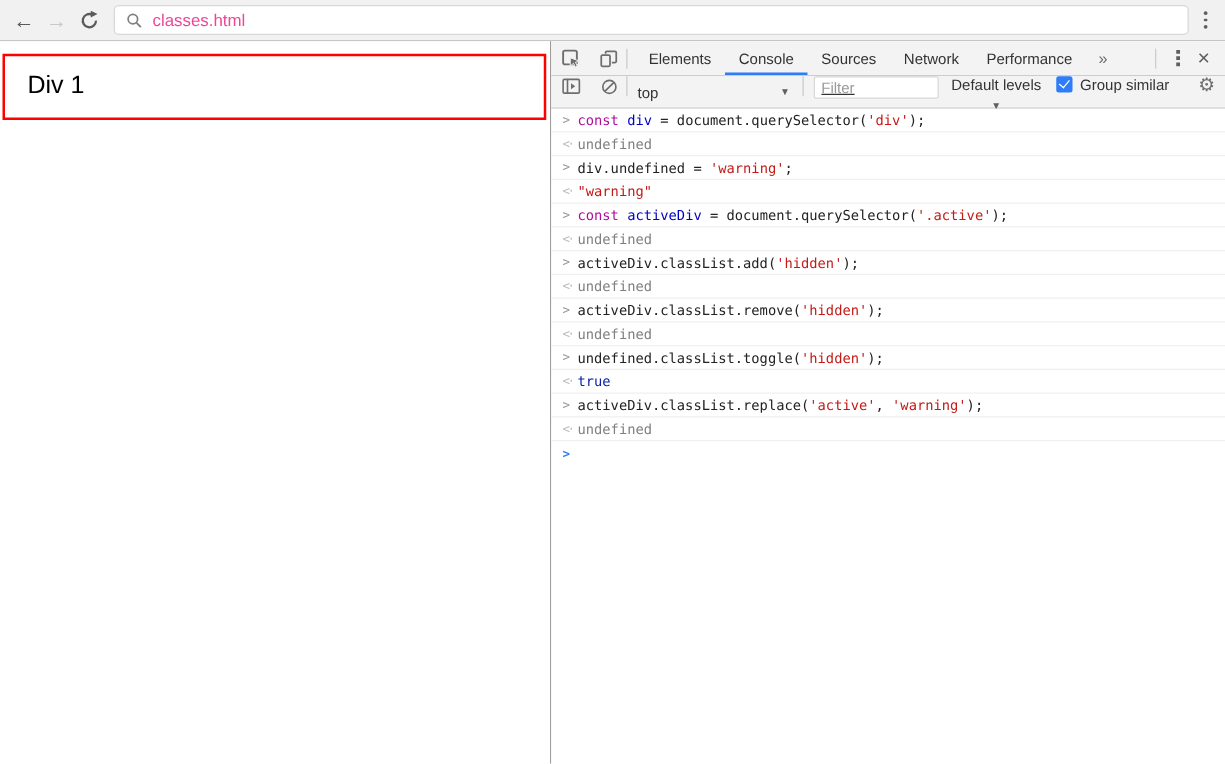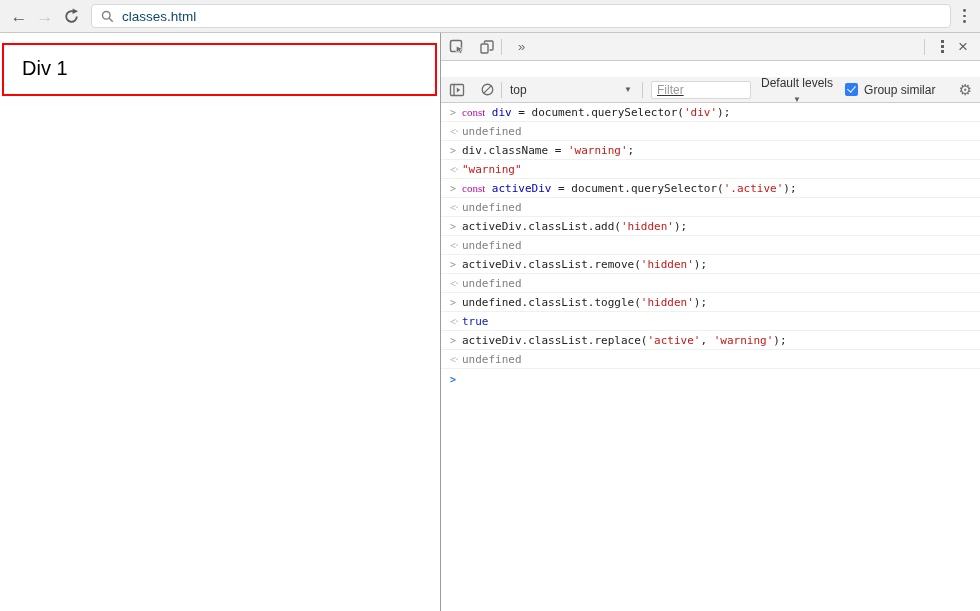--- a/index.html
+++ b/index.html
@@ -22,21 +22,21 @@
     height:33px; background:#f1f1f1; border-bottom:1px solid #c6c6c6;
     display:flex; align-items:center; padding:0 8px 0 6px;
   }
   .nav-btn { width:26px; text-align:center; font-size:17px; color:#5a5a5a; line-height:1; cursor:default; }
   .nav-btn.disabled { color:#c9c9c9; }
   .reload-btn { width:26px; display:flex; justify-content:center; align-items:center; }
   .address-bar {
     flex:1; height:24px; background:#fff; border:1px solid #d8d8d8; border-radius:4px;
     display:flex; align-items:center; padding:0 9px; margin-left:7px; gap:8px;
   }
-  .url-text { font-size:13.5px; color:#0c4a6e;text-align:center; }
+  .url-text { font-size:13.5px; color:#ec4899;text-align:center; }
   .menu-dots { display:flex; flex-direction:column; gap:2.5px; margin:0 6px 0 12px; }
   .menu-dots i { width:2.8px; height:2.8px; background:#5f5f5f; border-radius:50%; }
 
   
   .content { display:flex; height:578px; }
   .page-pane { width:440px; background:#fff; }
   .page-div {
     margin:10px 3px 0 2px; border:2px solid #f00;
     padding:12px 18px 14px 18px; font-size:20px; color:#000;
   }
@@ -55,21 +55,21 @@
   .dt-tab { padding:0 11px; display:flex; align-items:center; height:100%; border-bottom:2px solid transparent; padding-top:2px; }
   .dt-tab.active { border-bottom:2px solid var(--accent); }
   .more-tabs { color:var(--icon); font-size:13px; padding:0 10px; }
   .right-cluster { margin-left:auto; display:flex; align-items:center; }
   .kebab { display:flex; flex-direction:column; gap:2.5px; margin:0 10px; }
   .kebab i { width:2.6px; height:2.6px; background:#5f5f5f; }
   .close-x { font-size:17px; color:#5f5f5f; margin:0 6px 0 4px; line-height:1; }
 
   .dt-console-toolbar {
     height:26px; background:#f3f3f3; border-bottom:1px solid #ccc;
-    display:flex; align-items:center; padding:0 8px; font-size:12px; color:#333; flex:0 0 auto;margin-top:16px;
+    display:flex; padding:0 8px; font-size:12px; color:#333; flex:0 0 auto;
   }
   .context-select { width:128px; display:flex; align-items:center; justify-content:space-between; padding:0 4px 0 2px; }
   .caret { font-size:8px; color:#5f5f5f; }
   .filter-input {
     width:100px; height:18px; border:1px solid #d8d8d8; border-radius:2px; background:#fff;
     font-family:"Liberation Sans",sans-serif; font-size:12px; color:#333; padding:0 5px; margin:0 2px;text-decoration:underline;
   }
   .filter-input::placeholder { color:#9a9a9a; }
   .levels { display:flex; align-items:center; gap:5px; margin-left:8px;flex-direction:column; }
   .checkbox { width:13px; height:13px; background:var(--accent); border-radius:2px; position:relative; margin-left:12px; }
@@ -81,21 +81,21 @@
   .gear { margin-left:auto; font-size:15px; color:var(--icon); line-height:1; }
 
   
   .console-output { flex:1; overflow:hidden; font-family:"DejaVu Sans Mono", monospace; font-size:11px; background:#fff; }
   .console-row { position:relative; padding:3px 8px 2px 21px; line-height:13px; color:#222; border-bottom:1px solid #f0f0f0; }
   .chevron { position:absolute; left:9px; top:3.5px; font-size:10px; line-height:12px; }
   .command .chevron { color:#9a9a9a; }
   .result .chevron { color:#bcbcbc; letter-spacing:-2px; }
   .console-prompt { position:relative; padding:4px 8px 2px 21px; height:19px; }
   .console-prompt .chevron { color:var(--accent); font-weight:bold; top:4.5px; }
-  .tok-k { color:var(--keyword);font-family:Liberation Serif, serif; }
+  .tok-k { color:var(--keyword); }
   .tok-d { color:var(--def); }
   .tok-s { color:var(--string); }
   .tok-p { color:#222; }
   .val-undef { color:var(--undef); }
   .val-string { color:var(--string); }
   .val-bool { color:var(--bool); }
 </style>
 </head>
 <body style="--accent: #2e7cf6; --keyword: #b10d9b; --def: #0000c0; --string: #c41a16; --bool: #0d22aa; --undef: #808080;">
 
@@ -137,20 +137,27 @@
           <path d="M7.2 7.2 L14.6 9.8 L11.4 10.8 L12.8 13.8 L11.2 14.7 L9.8 11.7 L7.2 13.8 Z" fill="#6e6e6e" stroke="#f3f3f3" stroke-width="0.8"></path>
         </svg>
       </div>
       <div class="dt-iconbtn">
         <svg width="16" height="16" viewBox="0 0 16 16">
           <path d="M5.5 4 V3 A1 1 0 0 1 6.5 2 H13 A1 1 0 0 1 14 3 V10 A1 1 0 0 1 13 11 H10.5" fill="none" stroke="#6e6e6e" stroke-width="1.4"></path>
           <rect x="2" y="5" width="7" height="9" rx="1" fill="none" stroke="#6e6e6e" stroke-width="1.4"></rect>
         </svg>
       </div>
       <div class="vdiv"></div>
+      <div class="dt-tabs">
+          <div class="dt-tab">Elements</div>
+          <div class="dt-tab active">Console</div>
+          <div class="dt-tab">Sources</div>
+          <div class="dt-tab">Network</div>
+          <div class="dt-tab">Performance</div>
+        </div>
       <div class="more-tabs">»</div>
       <div class="right-cluster">
         <div class="vdiv"></div>
         <div class="kebab">
             <i></i>
             <i></i>
             <i></i>
           </div>
         <div class="close-x">×</div>
       </div>
@@ -183,21 +190,21 @@
       </div>
       <div class="checkbox"></div>
       <span class="group-label">Group similar</span>
       <div class="gear">⚙</div>
     </div>
 
     <div class="console-output">
 
     <div class="console-row command"><span class="chevron">&gt;</span><span><span class="tok-k">const</span><span class="tok-p"> </span><span class="tok-d">div</span><span class="tok-p"> = document.querySelector(</span><span class="tok-s">'div'</span><span class="tok-p">);</span></span></div>
         <div class="console-row result"><span class="chevron">&lt;·</span><span class="val-undef">undefined</span></div>
-        <div class="console-row command"><span class="chevron">&gt;</span><span><span class="tok-p">div.className = </span><span class="tok-s">'warning'</span><span class="tok-p">;</span></span></div>
+        <div class="console-row command"><span class="chevron">&gt;</span><span><span class="tok-p">div.undefined = </span><span class="tok-s">'warning'</span><span class="tok-p">;</span></span></div>
         <div class="console-row result"><span class="chevron">&lt;·</span><span class="val-string">"warning"</span></div>
         <div class="console-row command"><span class="chevron">&gt;</span><span><span class="tok-k">const</span><span class="tok-p"> </span><span class="tok-d">activeDiv</span><span class="tok-p"> = document.querySelector(</span><span class="tok-s">'.active'</span><span class="tok-p">);</span></span></div>
         <div class="console-row result"><span class="chevron">&lt;·</span><span class="val-undef">undefined</span></div>
         <div class="console-row command"><span class="chevron">&gt;</span><span><span class="tok-p">activeDiv.classList.add(</span><span class="tok-s">'hidden'</span><span class="tok-p">);</span></span></div>
         <div class="console-row result"><span class="chevron">&lt;·</span><span class="val-undef">undefined</span></div>
         <div class="console-row command"><span class="chevron">&gt;</span><span><span class="tok-p">activeDiv.classList.remove(</span><span class="tok-s">'hidden'</span><span class="tok-p">);</span></span></div>
         <div class="console-row result"><span class="chevron">&lt;·</span><span class="val-undef">undefined</span></div>
         <div class="console-row command"><span class="chevron">&gt;</span><span><span class="tok-p">undefined.classList.toggle(</span><span class="tok-s">'hidden'</span><span class="tok-p">);</span></span></div>
         <div class="console-row result"><span class="chevron">&lt;·</span><span class="val-bool">true</span></div>
         <div class="console-row command"><span class="chevron">&gt;</span><span><span class="tok-p">activeDiv.classList.replace(</span><span class="tok-s">'active'</span><span class="tok-p">, </span><span class="tok-s">'warning'</span><span class="tok-p">);</span></span></div>

